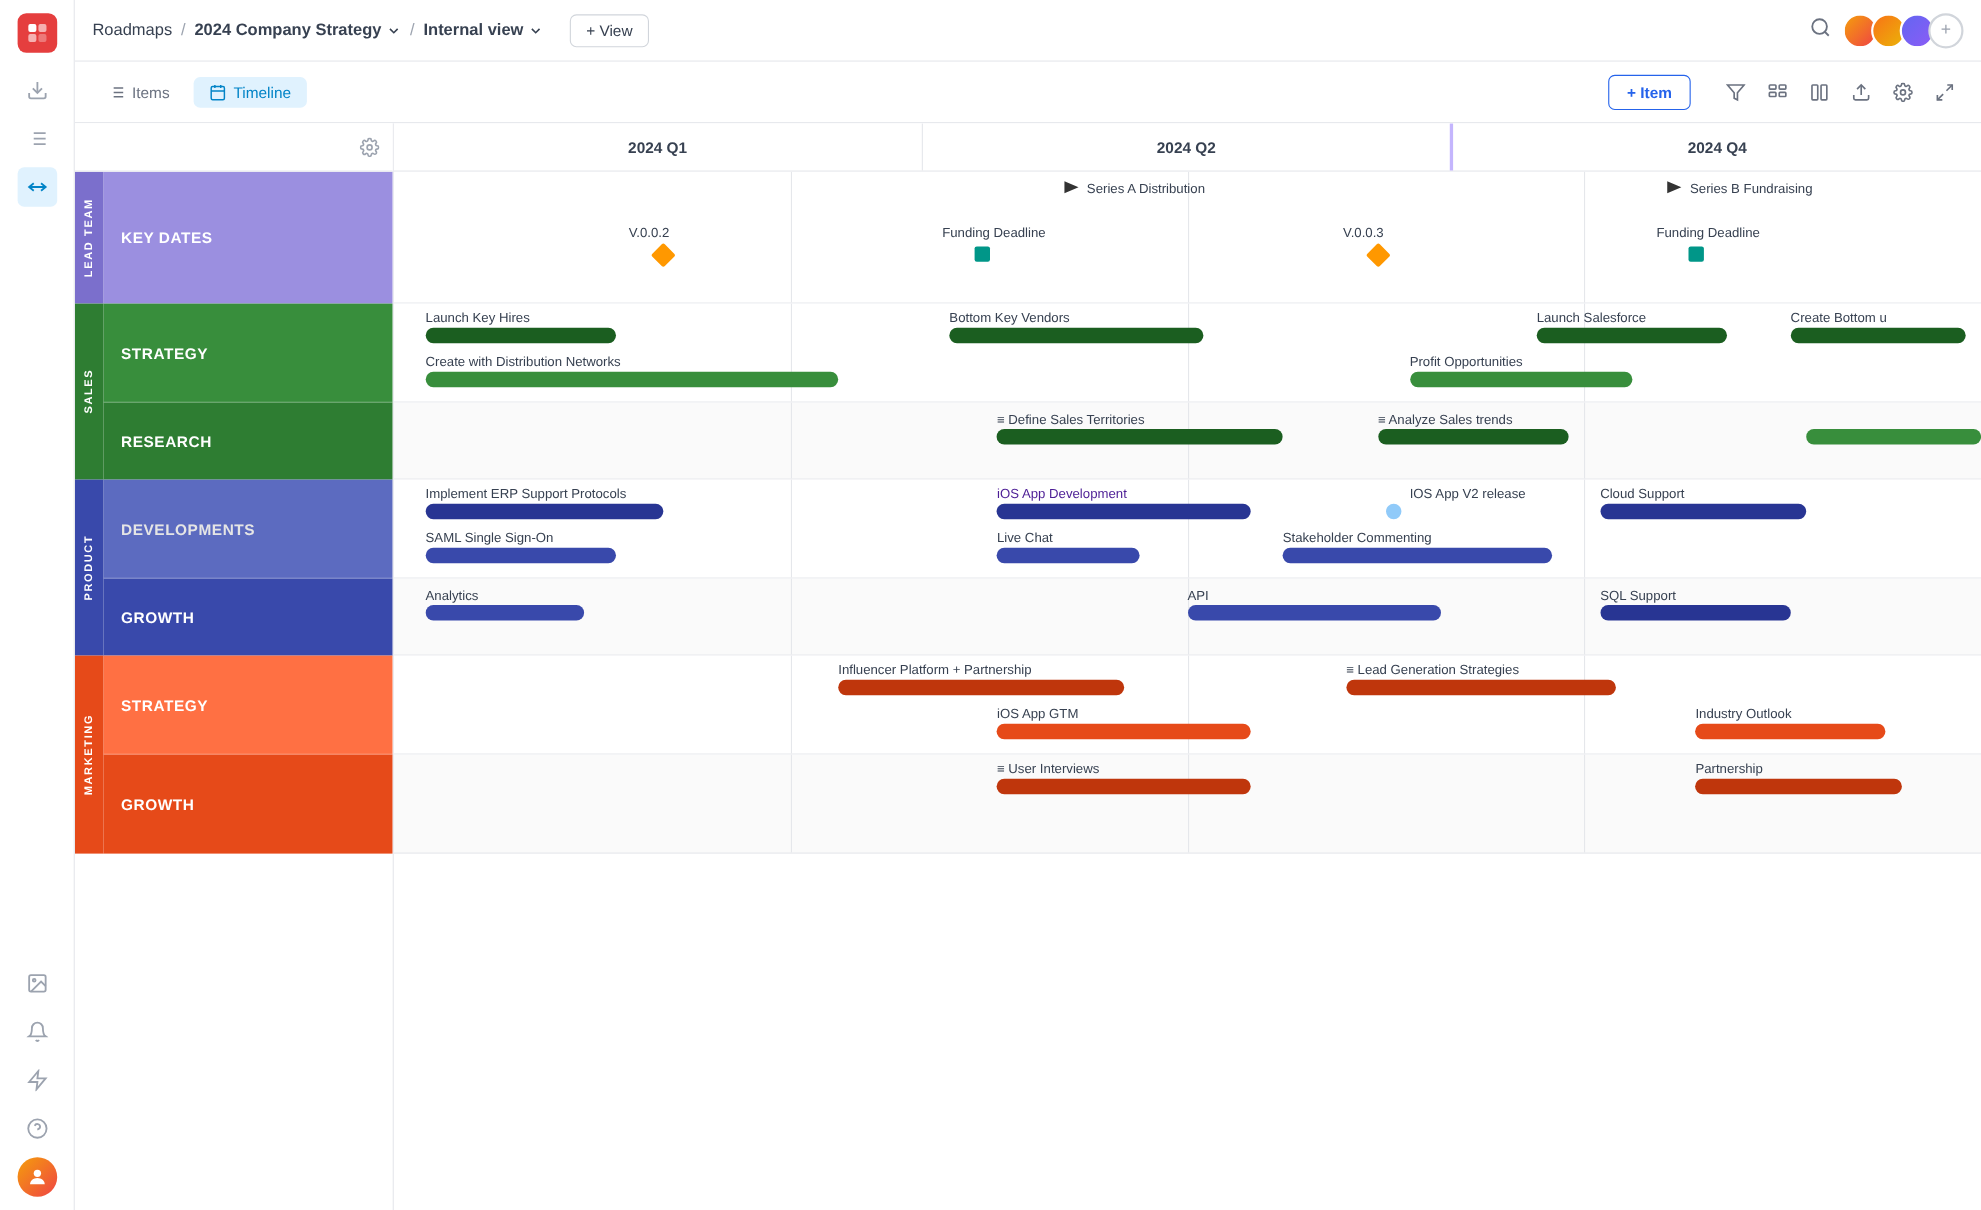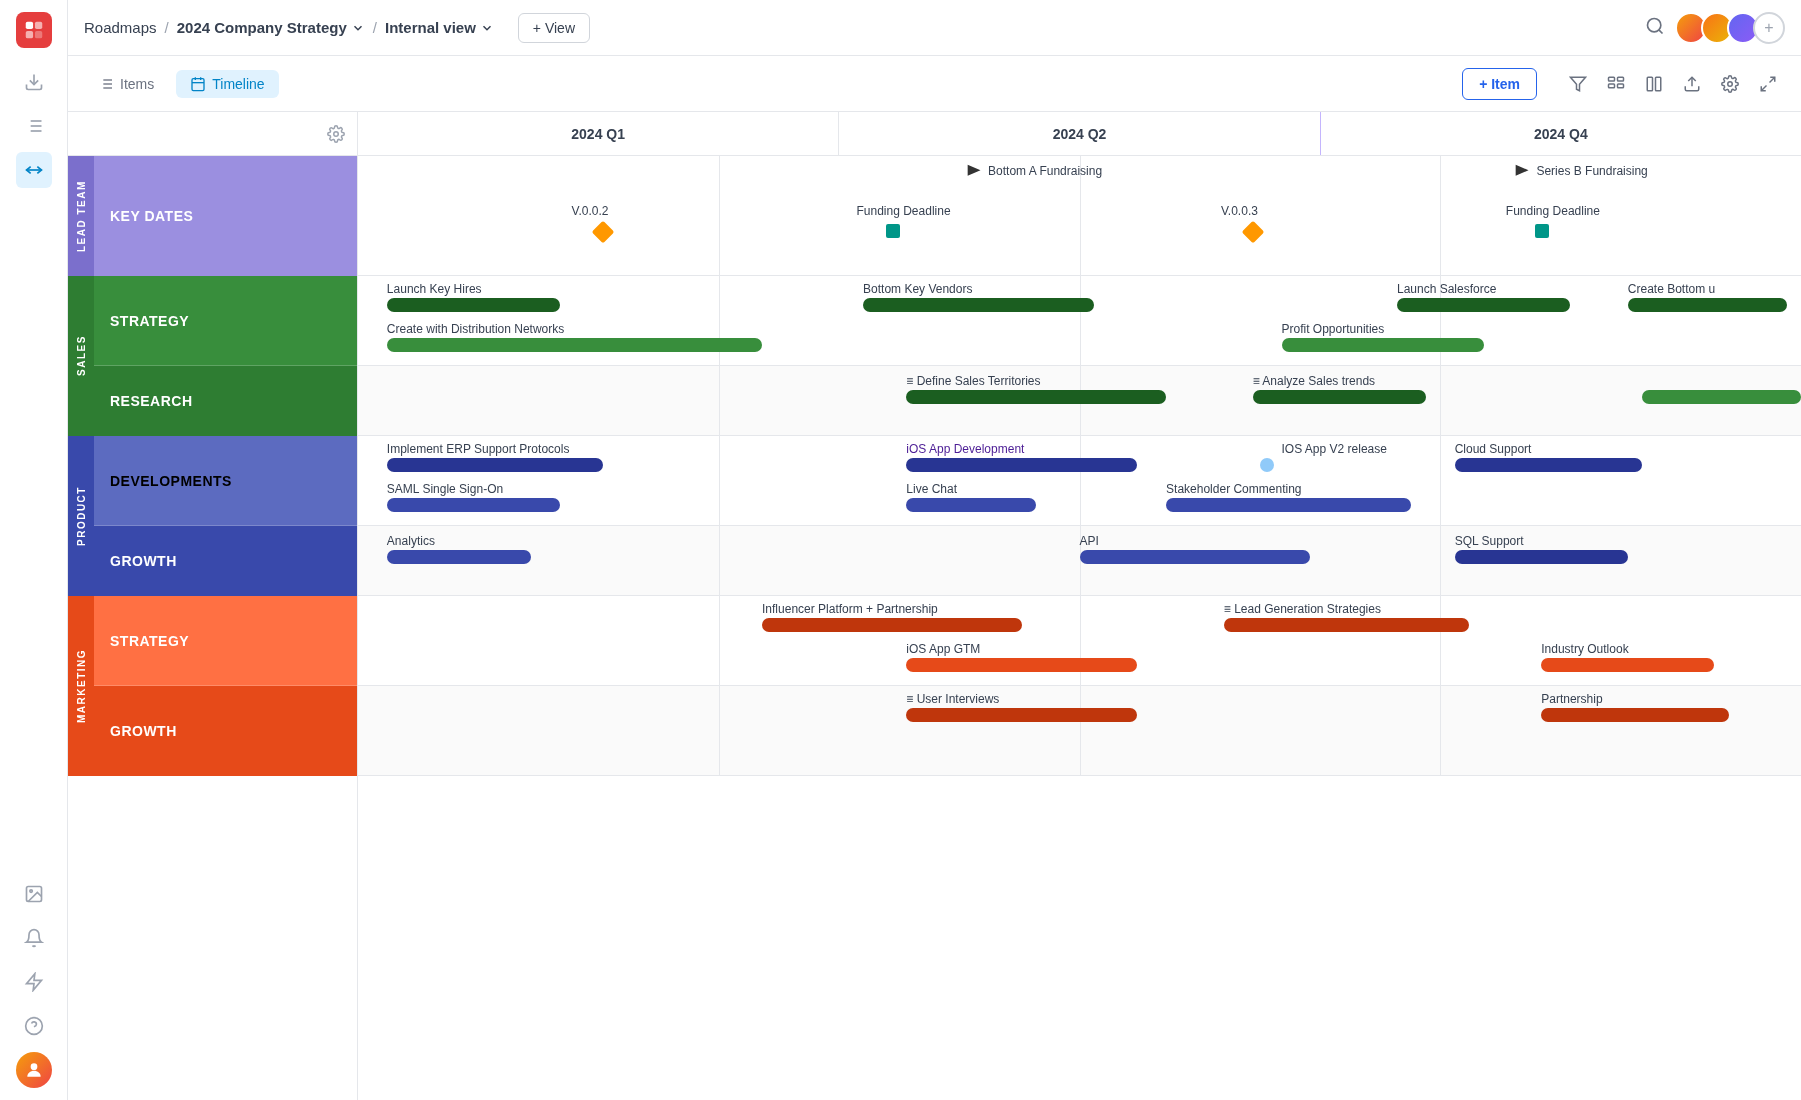--- a/index.html
+++ b/index.html
@@ -257,21 +257,21 @@
             <div style="background:#2e7d32;display:flex;align-items:center;padding:0 16px;min-height:70px;">
               <span style="font-weight:700;font-size:14px;letter-spacing:0.5px;color:#fff;">RESEARCH</span>
             </div>
           </div>
         </div>
 
         <div style="display:flex;">
           <div style="width:26px;background:#3949ab;display:flex;align-items:center;justify-content:center;writing-mode:vertical-rl;transform:rotate(180deg);font-size:10px;font-weight:700;letter-spacing:1.5px;color:#fff;flex-shrink:0;">PRODUCT</div>
           <div style="flex:1;">
             <div style="background:#5c6bc0;display:flex;align-items:center;padding:0 16px;min-height:90px;border-bottom:1px solid rgba(255,255,255,0.2);">
-              <span style="font-weight:700;font-size:14px;letter-spacing:0.5px;color:#000000;">DEVELOPMENTS</span>
+              <span style="font-weight:700;font-size:14px;letter-spacing:0.5px;color:#e5e5e5;">DEVELOPMENTS</span>
             </div>
             <div style="background:#3949ab;display:flex;align-items:center;padding:0 16px;min-height:70px;">
               <span style="font-weight:700;font-size:14px;letter-spacing:0.5px;color:#fff;">GROWTH</span>
             </div>
           </div>
         </div>
 
         <div style="display:flex;">
           <div style="width:26px;background:#e64a19;display:flex;align-items:center;justify-content:center;writing-mode:vertical-rl;transform:rotate(180deg);font-size:10px;font-weight:700;letter-spacing:1.5px;color:#fff;flex-shrink:0;">MARKETING</div>
           <div style="flex:1;">
@@ -283,35 +283,35 @@
             </div>
           </div>
         </div>
       </div>
 
       <div style="flex:1;overflow:auto;">
         <div style="min-width:1100px;">
 
           <div style="display:flex;height:44px;border-bottom:1px solid #e5e7eb;position:sticky;top:0;background:#fff;z-index:5;">
             <div style="flex:1;display:flex;align-items:center;justify-content:center;font-size:14px;font-weight:600;color:#374151;border-right:1px solid #e5e7eb;">2024 Q1</div>
-            <div style="flex:1;display:flex;align-items:center;justify-content:center;font-size:14px;font-weight:600;color:#374151;border-right:1px solid #c4b5fd;">2024 Q2</div>
+            <div style="flex:1;display:flex;align-items:center;justify-content:center;font-size:14px;font-weight:600;color:#374151;border-right:3px solid #c4b5fd;">2024 Q2</div>
             <div style="flex:1;display:flex;align-items:center;justify-content:center;font-size:14px;font-weight:600;color:#374151;">2024 Q4</div>
           </div>
 
           <div style="position:relative;height:120px;border-bottom:1px solid #e5e7eb;">
 
             <div style="position:absolute;left:25%;top:0;bottom:0;width:1px;background:#e5e7eb;"></div>
             <div style="position:absolute;left:50%;top:0;bottom:0;width:1px;background:#e5e7eb;"></div>
             <div style="position:absolute;left:75%;top:0;bottom:0;width:1px;background:#e5e7eb;"></div>
 
             <div style="position:absolute;left:42%;top:6px;">
               <svg width="22" height="22" viewBox="0 0 24 24" fill="#333">
                   <path d="M4 3v18M4 3l14 6-14 6"></path>
                 </svg>
-              <span style="position:absolute;left:24px;top:2px;font-size:12px;color:#374151;white-space:nowrap;">Bottom A Fundraising</span>
+              <span style="position:absolute;left:24px;top:2px;font-size:12px;color:#374151;white-space:nowrap;">Series A Distribution</span>
             </div>
 
             <div style="position:absolute;left:80%;top:6px;">
               <svg width="22" height="22" viewBox="0 0 24 24" fill="#333">
                   <path d="M4 3v18M4 3l14 6-14 6"></path>
                 </svg>
               <span style="position:absolute;left:24px;top:2px;font-size:12px;color:#374151;white-space:nowrap;">Series B Fundraising</span>
             </div>
 
             <div style="position:absolute;left:calc(17% - 8px);top:calc(50% + 8px);">

